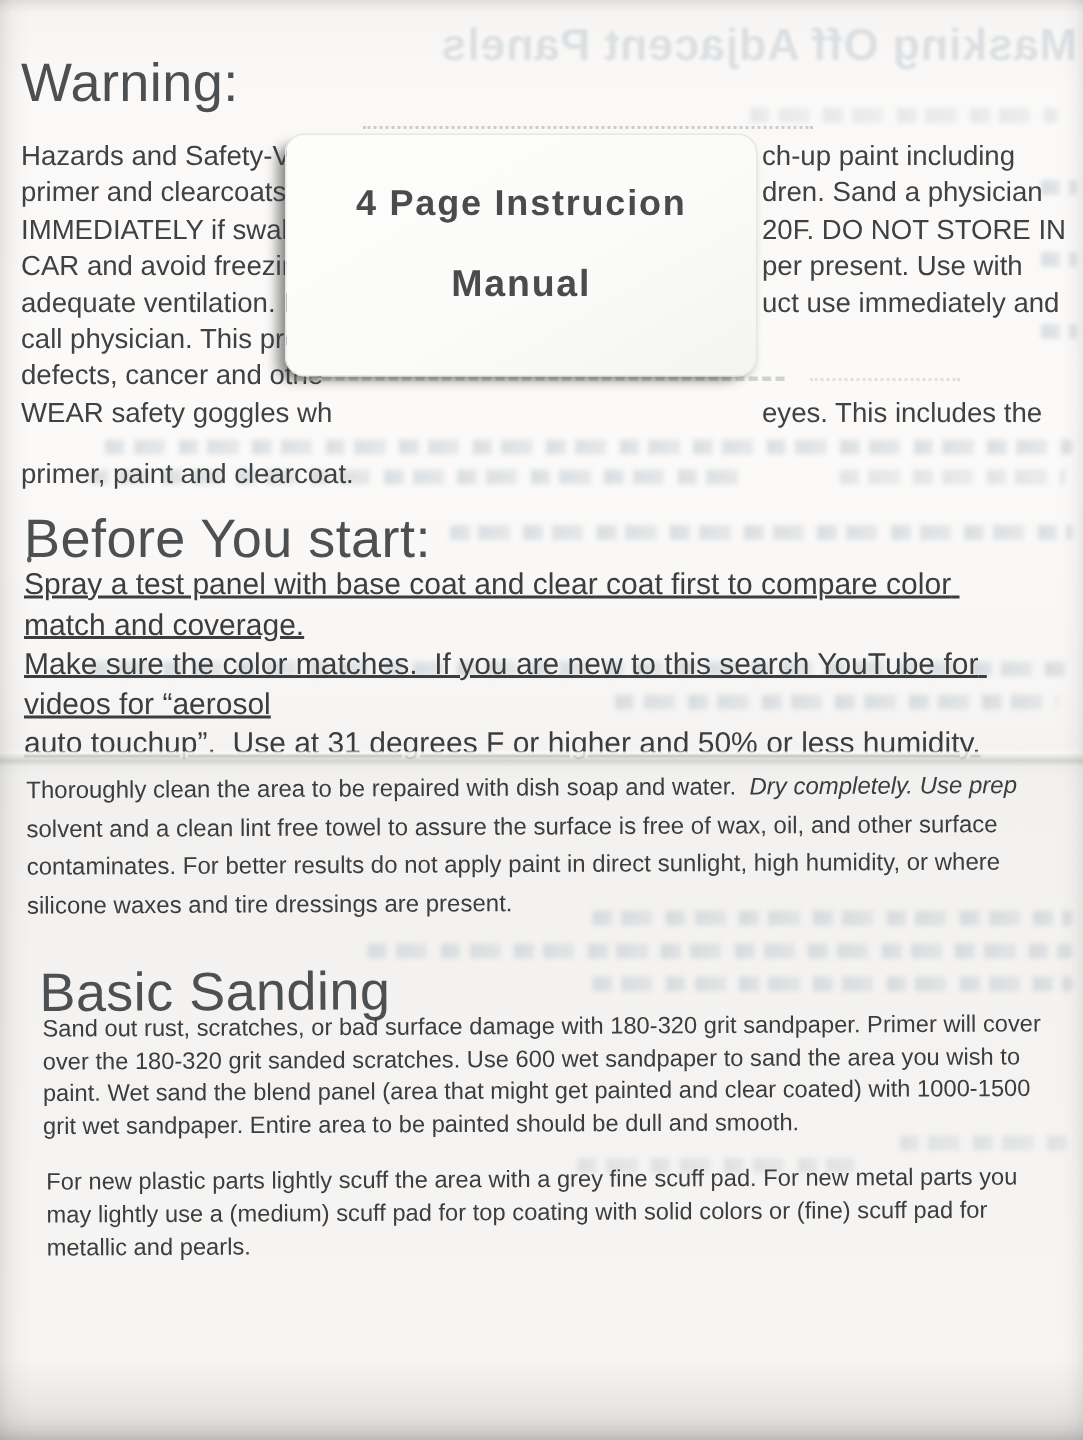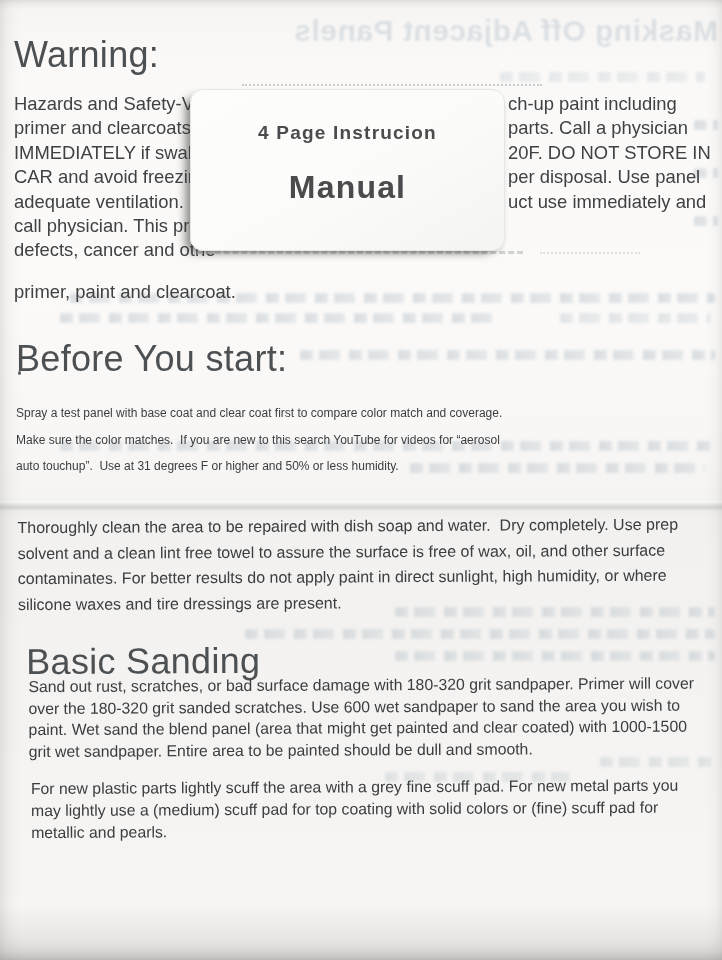--- a/index.html
+++ b/index.html
@@ -32,42 +32,42 @@
   .warn-line span{display:block;white-space:pre;overflow:visible;}
   .warn-last{margin-top:17px;white-space:pre;}
   
   .sticker{
     position:absolute;left:190px;top:89px;width:313px;height:160px;z-index:3;
     background:linear-gradient(150deg,#fdfdfc 0%,#fbfbf9 55%,#f4f4f1 100%);
     border:1px solid #e6e6e2;border-radius:13px;
     box-shadow:-8px 5px 8px -3px rgba(60,60,58,.55),0 3px 5px -2px rgba(100,100,98,.35);
     text-align:center;
   }
-  .sticker .l1{margin-top:32px;font-size:19px;font-weight:700;letter-spacing:1.2px;color:#4b4b4d;}
-  .sticker .l2{margin-top:25px;font-size:32px;font-weight:700;letter-spacing:1.2px;color:#4b4b4d;}
+  .sticker .l1{margin-top:32px;font-size:24px;font-weight:700;letter-spacing:1.2px;color:#4b4b4d;}
+  .sticker .l2{margin-top:25px;font-size:25px;font-weight:700;letter-spacing:1.2px;color:#4b4b4d;}
   .perf{position:absolute;z-index:2;border-top:2px dotted #c7c7c4;opacity:.9;}
   .perf.dash{border-top:3px dashed #c3c7c2;opacity:.75;}
   
   .bleed-heading{
     position:absolute;top:14px;left:288px;width:430px;z-index:1;
     transform:scaleX(-1);
     font-size:30px;font-weight:700;letter-spacing:.5px;
     color:#c9d0d6;opacity:.6;filter:blur(1.1px);white-space:pre;
   }
   .bleed-line{
     position:absolute;height:10px;z-index:1;filter:blur(1.7px);opacity:.5;border-radius:2px;
     background:repeating-linear-gradient(90deg,#b9c2c9 0px,#cdd3d8 13px,transparent 13px,transparent 19px,#c0c8ce 19px,#d2d7db 40px,transparent 40px,transparent 49px);
   }
   
   .para{position:absolute;z-index:2;}
-  .p1{left:16px;top:400px;width:668px;font-size:12px;line-height:26.5px;color:#3b3d3f;}
+  .p1{left:16px;top:377px;width:668px;font-size:20px;line-height:26.5px;color:#3b3d3f;text-decoration:underline;}
   .p2{left:18px;top:515px;width:672px;font-size:16px;line-height:25.5px;color:#3b3d3f;}
   .p3{left:28px;top:676px;width:668px;font-size:15.8px;line-height:21.6px;color:#3b3d3f;}
   .p4{left:30px;top:778px;width:662px;font-size:15.8px;line-height:22px;color:#3b3d3f;}
-  .it{}
+  .it{font-style:italic;}
   .stray-dot{position:absolute;left:18px;top:371px;width:3px;height:4px;background:#5a5c5e;border-radius:50%;z-index:2;}
   
   .sheet-edge{
     position:absolute;left:0;top:501px;width:722px;height:10px;z-index:2;
     background:linear-gradient(180deg,#fdfdfc 0%,#ddddda 45%,#cfcfcc 60%,#eceb e9 100%);
     background:linear-gradient(180deg,#fdfdfc 0%,#ddddda 45%,#cfcfcc 60%,#ecebe9 100%);
     opacity:.85;
   }
   .tilt{position:absolute;inset:0;transform:rotate(-0.3deg);transform-origin:40px 620px;z-index:2;}
 </style>
@@ -96,39 +96,43 @@
 
   <h1 class="hd" style="left:14px;top:10px">Warning:</h1>
 
   <div class="warn-block">
     <div class="warn-line">
       <span>Hazards and Safety-VERY</span>
       <span>ch-up paint including</span>
     </div>
     <div class="warn-line">
       <span>primer and clearcoats ar</span>
-      <span>parts. Call a physician</span>
+      <span>dren. Sand a physician</span>
     </div>
     <div class="warn-line">
       <span>IMMEDIATELY if swallow</span>
       <span>20F. DO NOT STORE IN</span>
     </div>
     <div class="warn-line">
       <span>CAR and avoid freezing.</span>
-      <span>per disposal. Use panel</span>
+      <span>per present. Use with</span>
     </div>
     <div class="warn-line">
       <span>adequate ventilation. If</span>
       <span>uct use immediately and</span>
     </div>
     <div class="warn-line">
       <span>call physician. This produ</span>
     </div>
     <div class="warn-line">
       <span>defects, cancer and othe</span>
+    </div>
+    <div class="warn-line">
+      <span>WEAR safety goggles wh</span>
+      <span>eyes. This includes the</span>
     </div>
     <div class="warn-last">primer, paint and clearcoat.</div>
   </div>
 
   <div class="perf" style="left:242px;top:84px;width:300px"></div>
   <div class="perf dash" style="left:197px;top:251px;width:326px"></div>
   <div class="perf" style="left:540px;top:252px;width:100px;opacity:.5"></div>
 
   <div class="sticker">
     <div class="l1">4 Page Instrucion</div>

